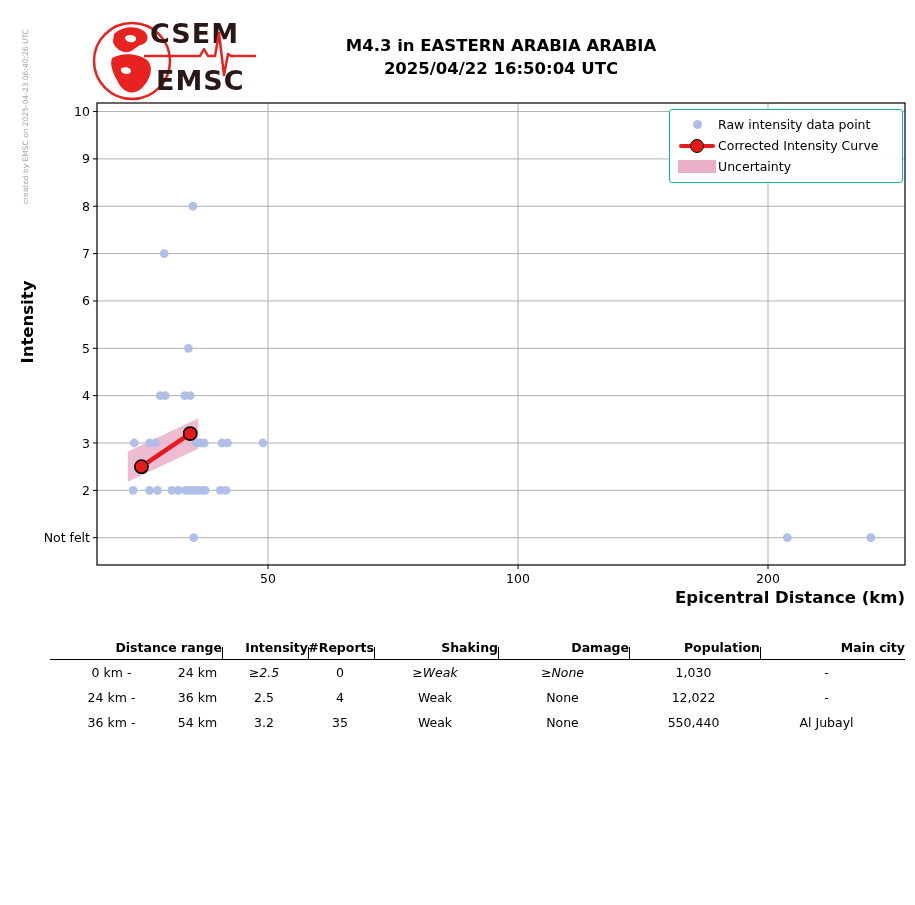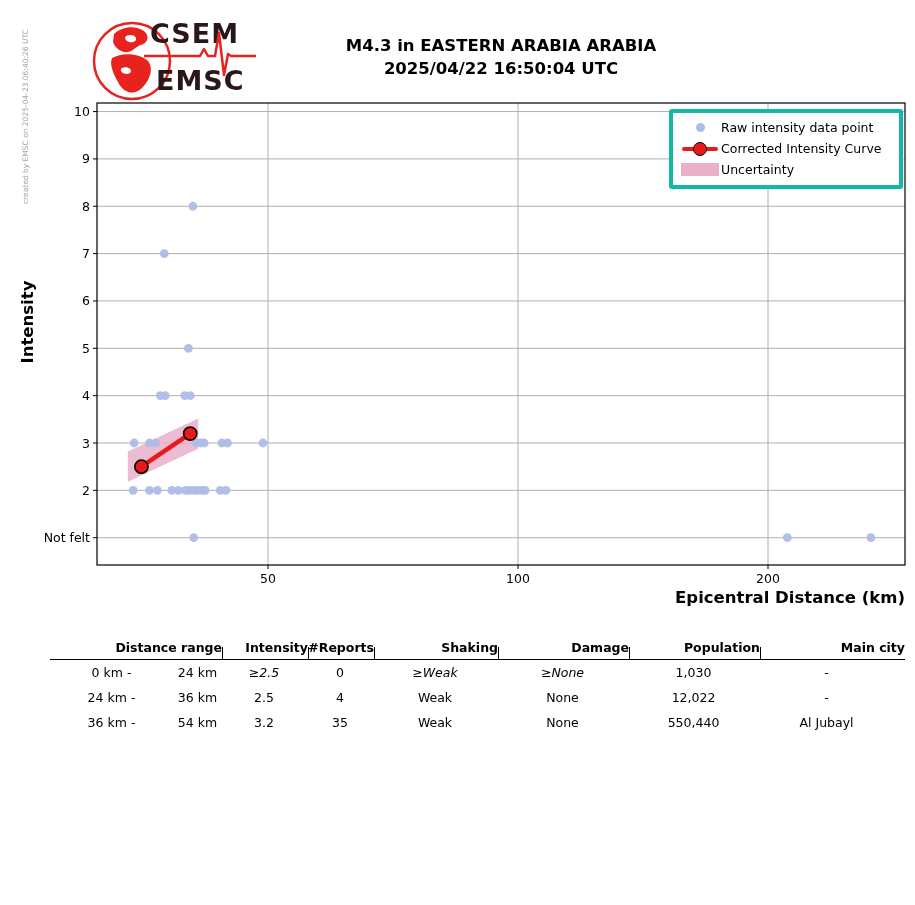--- a/index.html
+++ b/index.html
@@ -17,21 +17,21 @@
              transform-origin:0 0;font-size:7.5px;color:#a3a3a3;white-space:nowrap;width:196px;}
   
   .chart-svg{position:absolute;left:0;top:95px;width:915px;height:535px;}
   .chart-svg text{font-family:"DejaVu Sans",sans-serif;font-size:12.5px;fill:#000;}
   .ylabel{position:absolute;left:-32px;top:310px;width:124px;height:24px;text-align:center;
           font-weight:bold;font-size:16.5px;transform:rotate(-90deg);}
   .xlabel{position:absolute;left:97px;top:588px;width:808px;text-align:right;
           font-weight:bold;font-size:16.5px;}
   
   .legend{position:absolute;left:669px;top:109px;width:234px;background:rgba(255,255,255,0.95);
-          border:4px solid #14b8a6;border-radius:3px;padding:4px 6px 5px 6px;box-sizing:border-box;}
+          border:1px solid #14b8a6;border-radius:3px;padding:4px 6px 5px 6px;box-sizing:border-box;}
   .legend-row{display:flex;align-items:center;height:21px;font-size:12.5px;}
   .legend-marker{width:42px;display:flex;align-items:center;justify-content:center;flex:0 0 42px;position:relative;}
   .lm-dot{width:9px;height:9px;border-radius:50%;}
   .lm-line{width:36px;height:4px;border-radius:2px;position:relative;}
   .lm-circle{position:absolute;left:50%;top:50%;transform:translate(-50%,-50%);
              width:12px;height:12px;border-radius:50%;border:1.6px solid #000;box-sizing:content-box;}
   .lm-band{width:38px;height:13px;}
   
   .ftable{position:absolute;left:50px;top:640px;width:855px;font-size:12.5px;}
   .thead{display:grid;grid-template-columns:172px 86px 66px 124px 131px 131px 145px;

